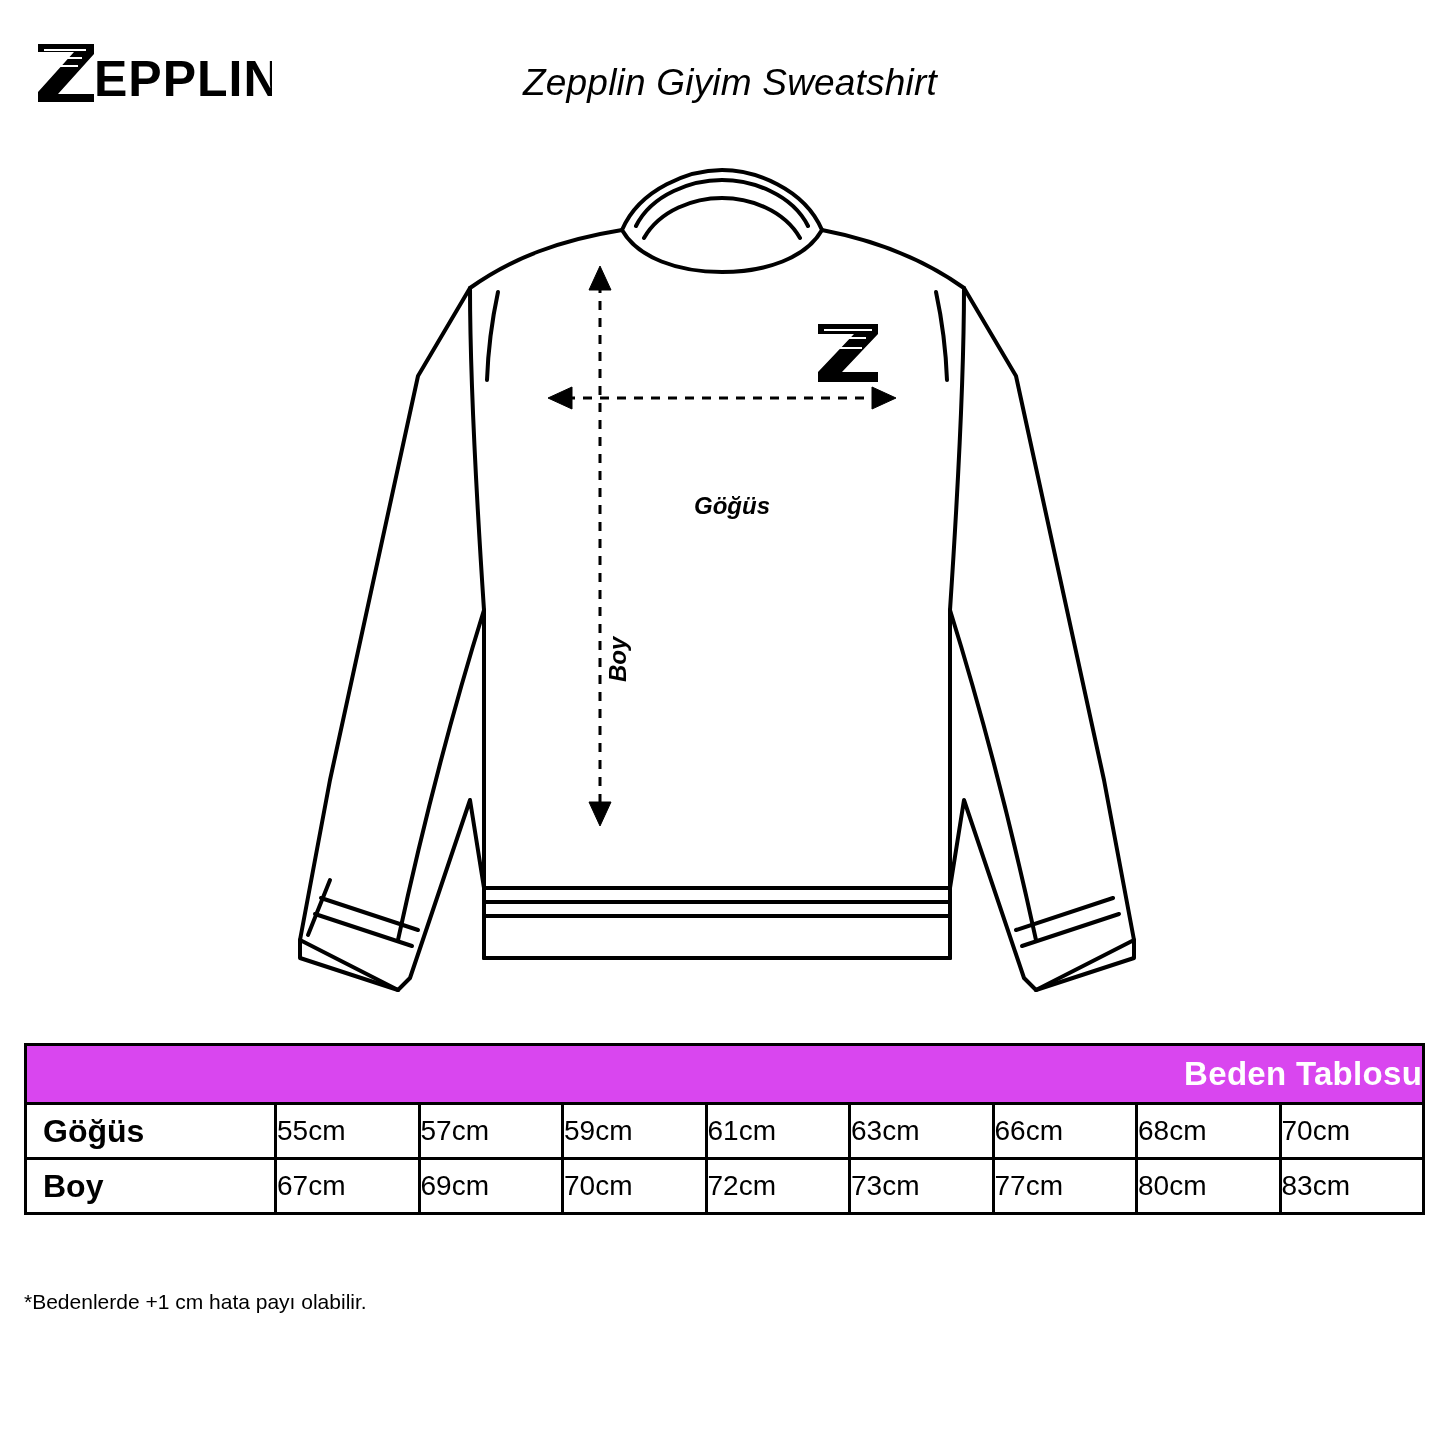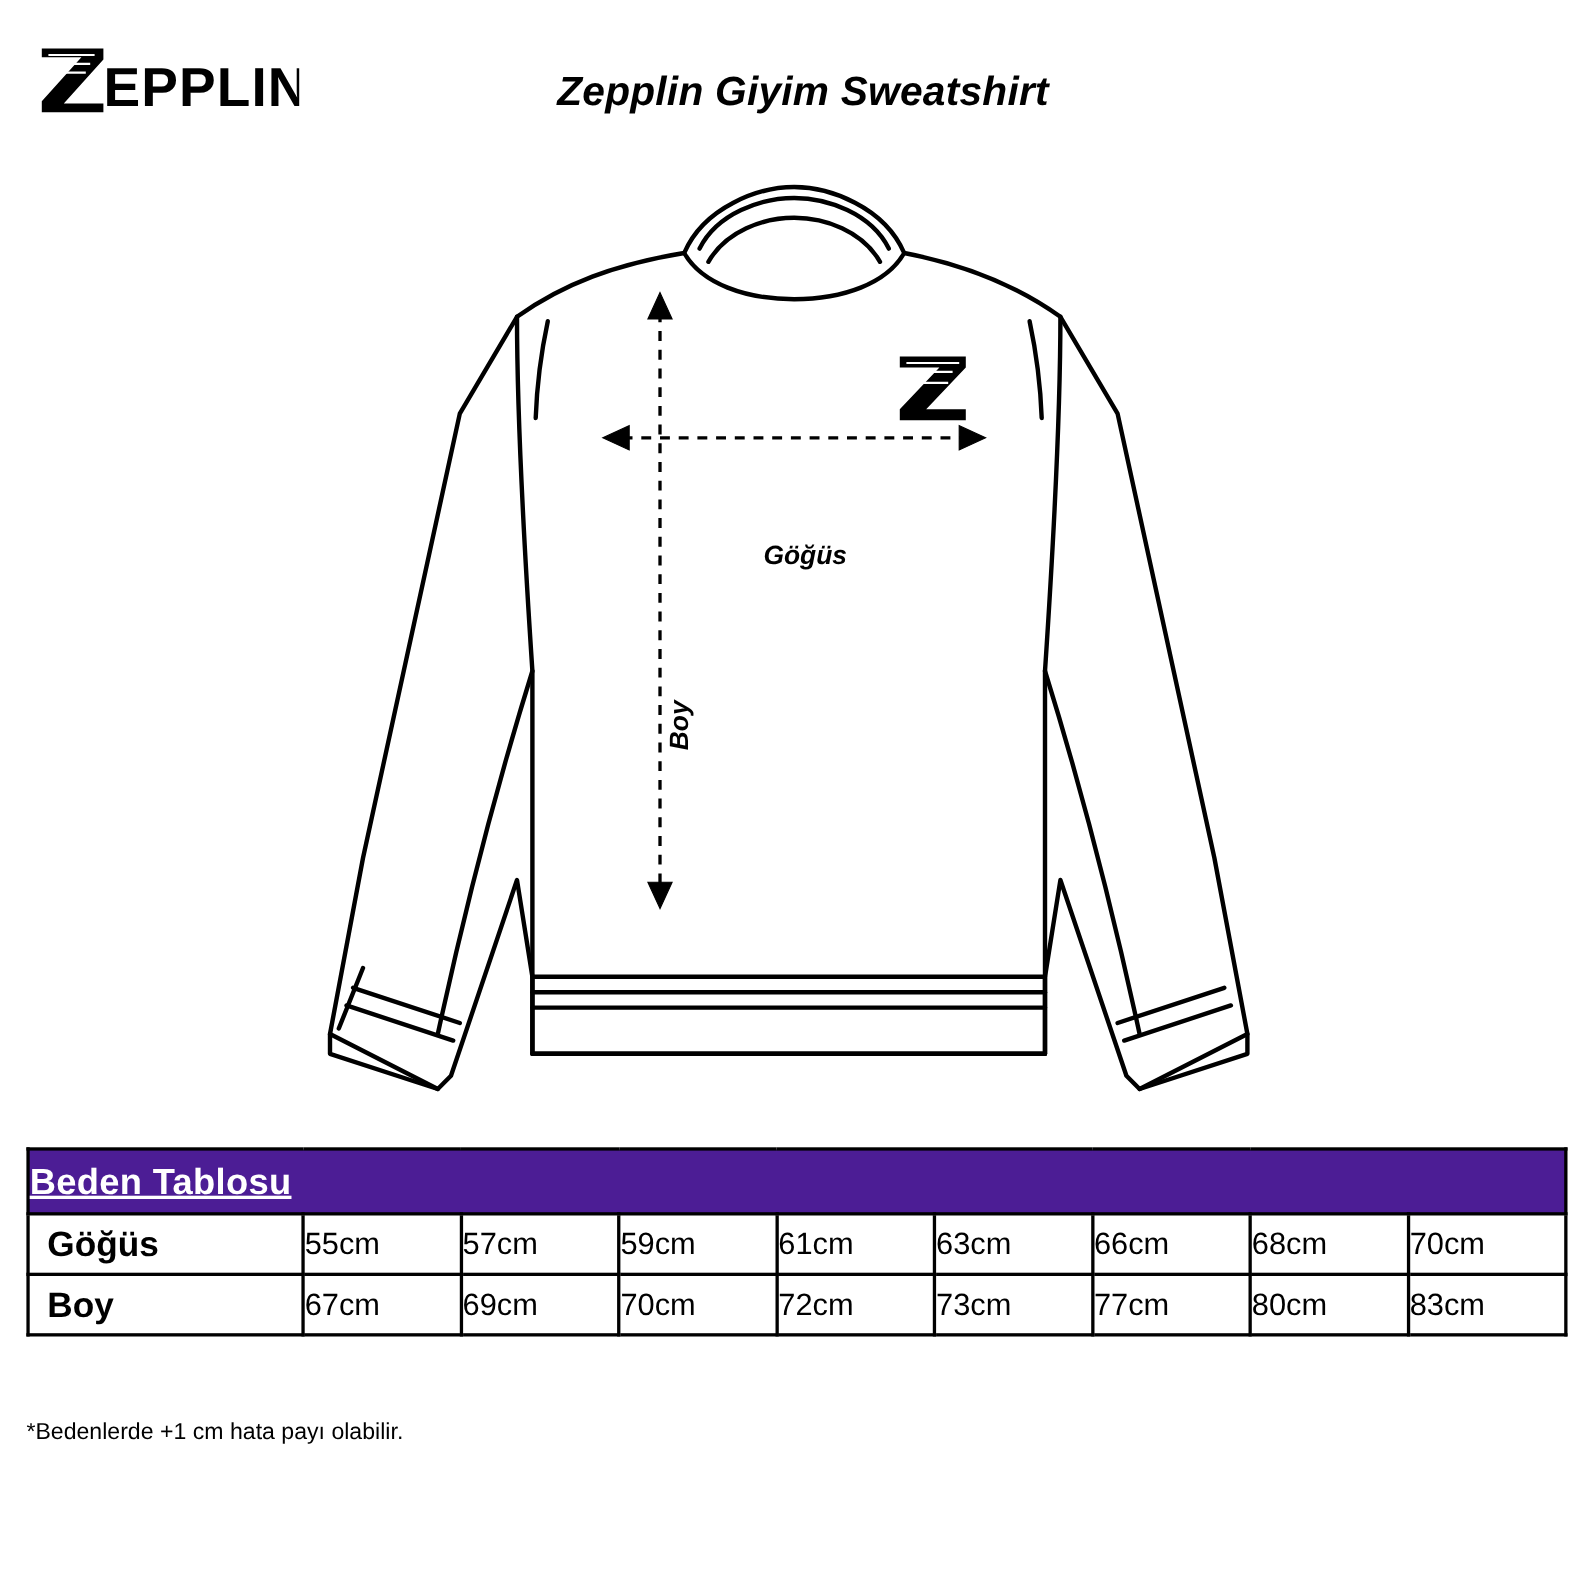--- a/index.html
+++ b/index.html
@@ -38,22 +38,22 @@
     position: absolute;
     left: 400px;
     top: 62px;
     width: 660px;
     text-align: center;
     font-size: 37px;
     font-style: italic;
     letter-spacing: 0.2px;
     white-space: nowrap;
   }
-  .doc-title .light { font-weight: 700; }
-  .doc-title .bold { font-weight: 700; }
+  .doc-title .light { font-weight: 400; }
+  .doc-title .bold { font-weight: 400; }
 
   
   .illustration {
     position: absolute;
     left: 0;
     top: 140px;
     width: 1445px;
     height: 900px;
   }
   .illustration svg { display: block; }
@@ -89,28 +89,27 @@
     border-collapse: collapse;
     width: 1398px;
     table-layout: fixed;
   }
   table.size-table td, table.size-table th {
     border: 3px solid #000;
     padding: 0;
     margin: 0;
   }
   .tbl-title {
-    background: #4c1d95;
+    background: #d946ef;
     color: #fff;
-    text-align: left;
+    text-align: right;
     font-size: 33px;
     font-weight: bold;
     height: 56px;
     letter-spacing: 0.3px;
-    text-decoration: underline;
   }
   .hdr-row td {
     height: 52px;
     font-size: 28px;
     font-weight: bold;
     text-align: center;
     vertical-align: middle;
   }
   .hdr-row td.rowhead {
     text-align: left;

